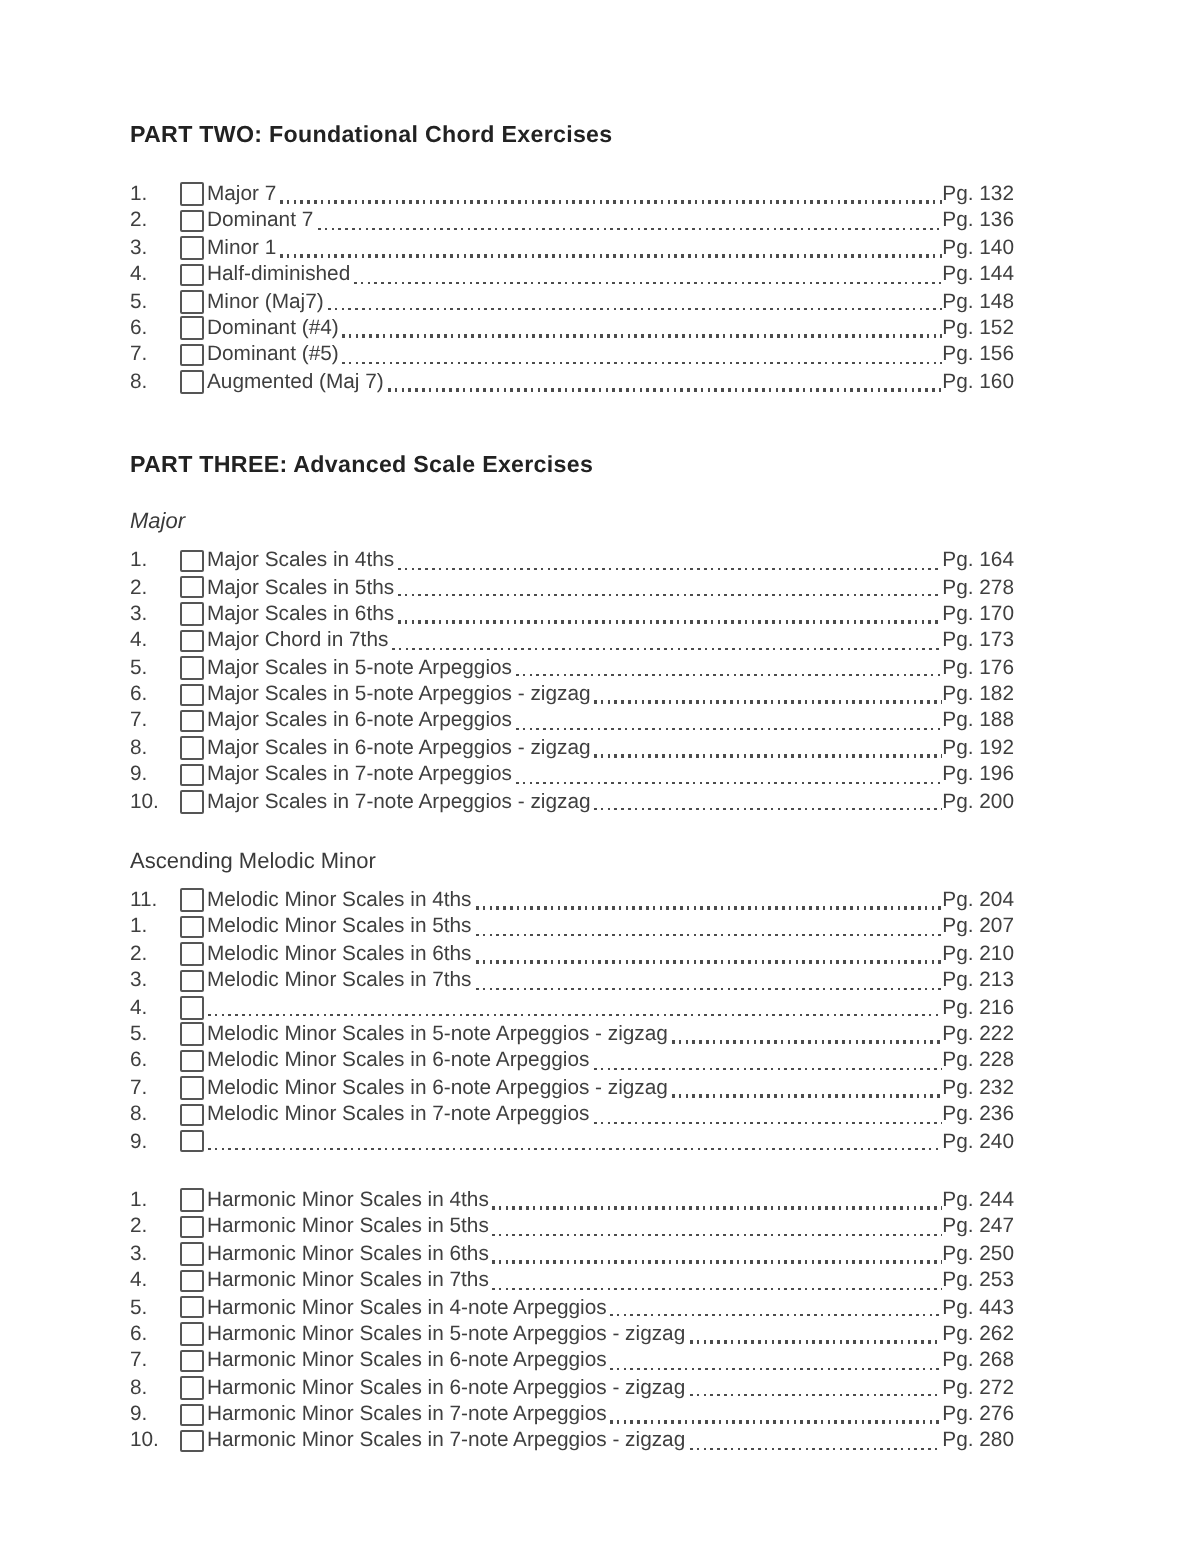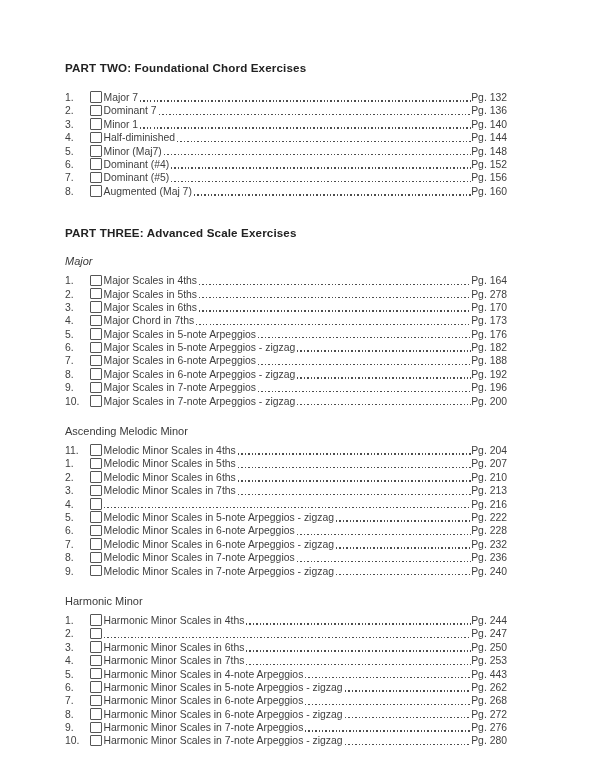--- a/index.html
+++ b/index.html
@@ -325,41 +325,40 @@
     <span class="num">8.</span>
     <span class="checkbox"></span>
     <span class="label">Melodic Minor Scales in 7-note Arpeggios</span>
     <span class="leader"></span>
     <span class="page-num">Pg. 236</span>
   </li>
 
   <li class="row">
     <span class="num">9.</span>
     <span class="checkbox"></span>
-    <span class="label">Melodic Minor Scales in 7-note Arpeggios - zigzag</span>
     <span class="leader"></span>
     <span class="page-num">Pg. 240</span>
   </li>
 </ol>
   </div>
 
   <div class="toc-group">
-    <h2 class="subheading">Harmonic Minor</h2>
     <ol class="rows">
   <li class="row">
     <span class="num">1.</span>
     <span class="checkbox"></span>
     <span class="label">Harmonic Minor Scales in 4ths</span>
     <span class="leader"></span>
     <span class="page-num">Pg. 244</span>
   </li>
 
   <li class="row">
     <span class="num">2.</span>
     <span class="checkbox"></span>
+    <span class="label">Harmonic Minor Scales in 5ths</span>
     <span class="leader"></span>
     <span class="page-num">Pg. 247</span>
   </li>
 
   <li class="row">
     <span class="num">3.</span>
     <span class="checkbox"></span>
     <span class="label">Harmonic Minor Scales in 6ths</span>
     <span class="leader"></span>
     <span class="page-num">Pg. 250</span>

